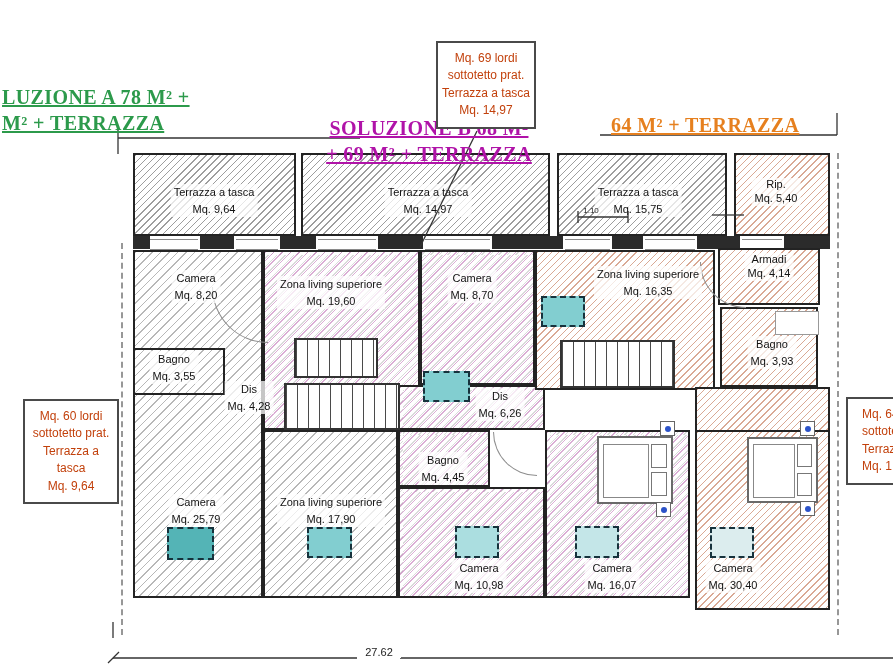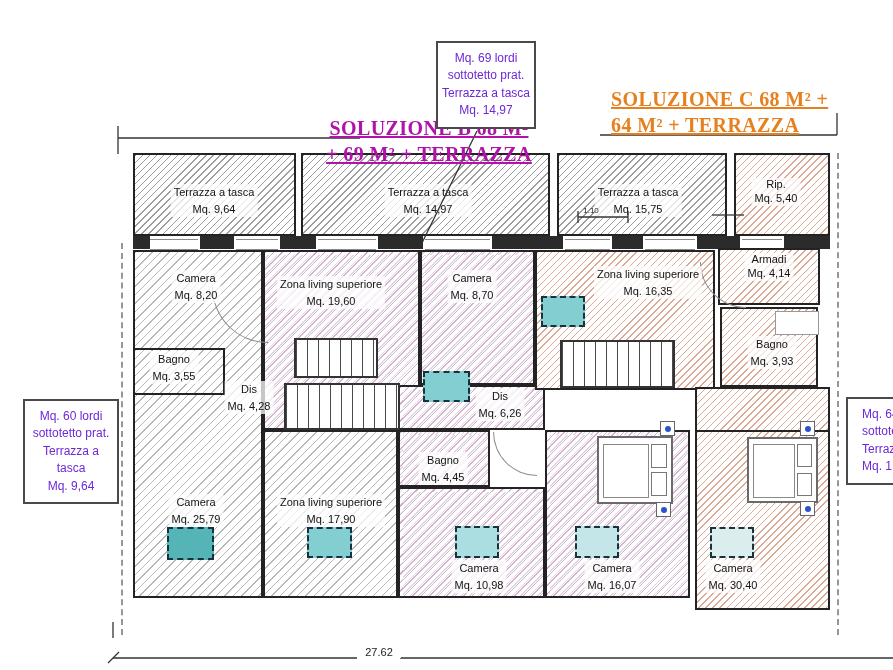--- a/index.html
+++ b/index.html
@@ -18,21 +18,21 @@
   .lbl{position:absolute;font-size:11px;line-height:1.5;text-align:center;color:#121212;
        background:rgba(255,255,255,.74);padding:0 3px;white-space:nowrap;transform:translateX(-50%);}
   .lbl.tight{line-height:1.25;}
 
   .title{position:absolute;font-family:"Liberation Serif",serif;font-weight:bold;
          font-size:20px;line-height:26px;text-decoration:underline;letter-spacing:.4px;white-space:nowrap;}
   .t-green{color:#2c9a4b;}
   .t-mag{color:#b013a8;text-align:center;}
   .t-org{color:#e6801f;}
 
-  .callout{position:absolute;background:#fff;border:2px solid #4a4a4a;color:#6d28d9;
+  .callout{position:absolute;background:#fff;border:2px solid #4a4a4a;color:#c2410c;
            font-size:12px;line-height:1.45;text-align:center;padding:7px 3px;box-sizing:border-box;}
   .callout.clip{text-align:left;padding-left:14px;}
 
   .sky{position:absolute;box-sizing:border-box;border:2px dashed #16323c;}
   .stair{position:absolute;box-sizing:border-box;border:2px solid #333;background:
          repeating-linear-gradient(90deg,#4a4a4a 0 1px,transparent 1px 11px),#fff;}
   .bed{position:absolute;box-sizing:border-box;border:2px solid #6a6a6a;background:#fff;}
   .pillow{position:absolute;box-sizing:border-box;border:1px solid #777;background:#fff;}
   .wallseg{position:absolute;height:13px;background:#2b2b2b;top:236px;}
   .win{position:absolute;height:9px;background:#fff;border-top:1px solid #8a8a8a;
@@ -217,26 +217,30 @@
       <line x1="578" y1="217" x2="628" y2="217"></line>
       <line x1="578" y1="211" x2="578" y2="223"></line>
       <line x1="628" y1="211" x2="628" y2="223"></line>
       <line x1="712" y1="215" x2="744" y2="215"></line>
     </g>
   </svg>
 
   <div class="dimtxt" style="left:357px;top:646px;width:44px;font-size:11px">27.62</div>
   <div class="dimtxt" style="left:583px;top:206px;width:16px;font-size:8px;background:transparent">1.10</div>
 
+  <div class="title t-green" style="left:2px;top:84px">
+    <span>LUZIONE A 78 M² +</span><br>
+    <span>M² + TERRAZZA</span>
+  </div>
   <div class="title t-mag" style="left:315px;top:115px;width:228px">
     <span>SOLUZIONE B 68 M²</span><br>
     <span>+ 69 M² + TERRAZZA</span>
   </div>
   <div class="title t-org" style="left:611px;top:86px">
-    <span>SOLUZIONE C 68 M² +</span><br>
+    <br>
     <span>64 M² + TERRAZZA</span>
   </div>
 
   <div class="callout" style="left:436px;top:41px;width:100px">
     <div>Mq. 69 lordi</div>
     <div>sottotetto prat.</div>
     <div>Terrazza a tasca</div>
     <div>Mq. 14,97</div>
   </div>
   <div class="callout" style="left:23px;top:399px;width:96px">

